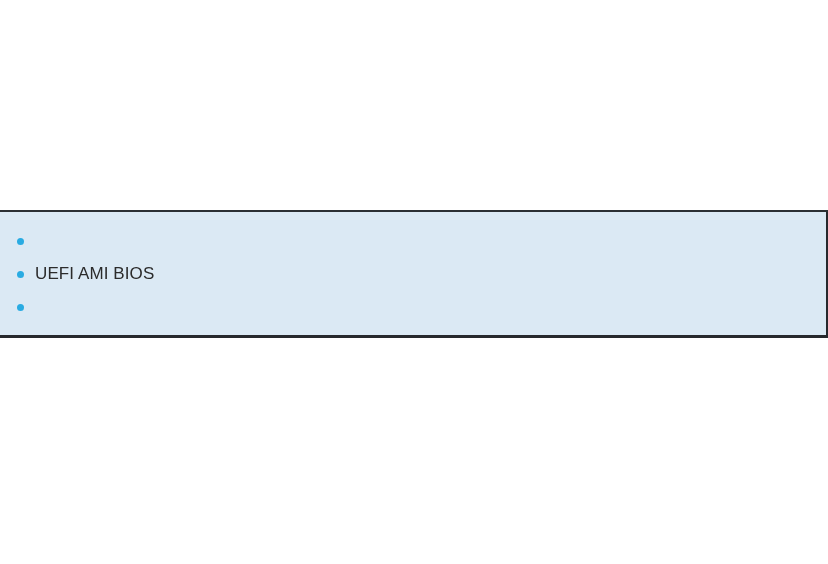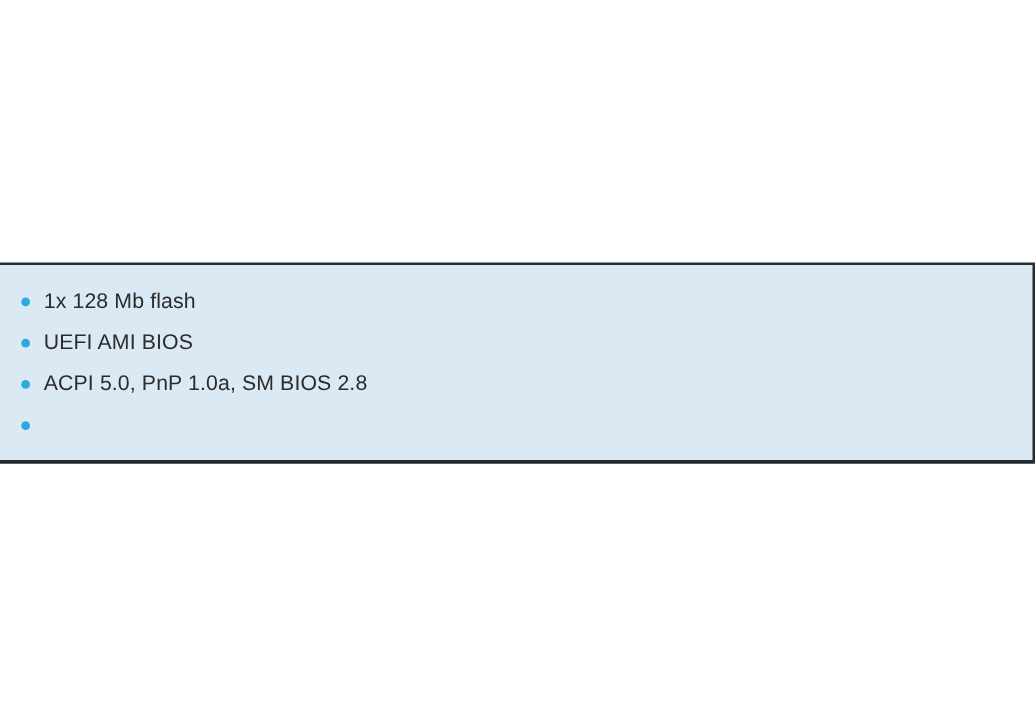--- a/index.html
+++ b/index.html
@@ -91,29 +91,24 @@
 </head>
 <body>
 
 <div class="spec-table">
 
 
   <div class="spec-row-value">
     <ul class="feature-list">
       <li class="feature-item">
         <span class="bullet-dot"></span>
-        <span class="feature-text">1x 128 Mb flash</span>
       </li>
       <li class="feature-item">
         <span class="bullet-dot"></span>
         <span class="feature-text">UEFI AMI BIOS</span>
-      </li>
-      <li class="feature-item">
-        <span class="bullet-dot"></span>
-        <span class="feature-text">ACPI 5.0, PnP 1.0a, SM BIOS 2.8</span>
       </li>
       <li class="feature-item">
         <span class="bullet-dot"></span>
       </li>
     </ul>
   </div>
 
 </div>
 
 </body></html>

